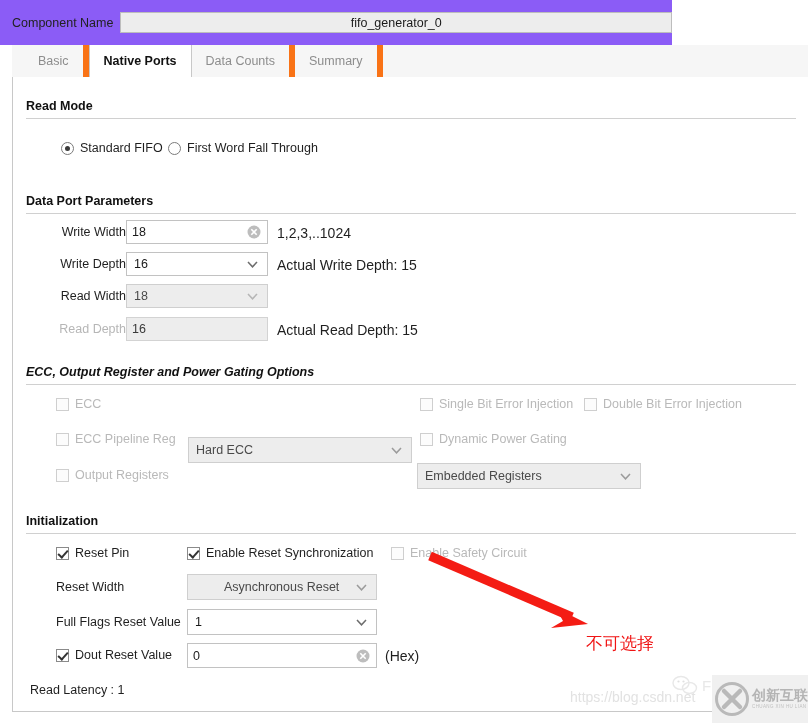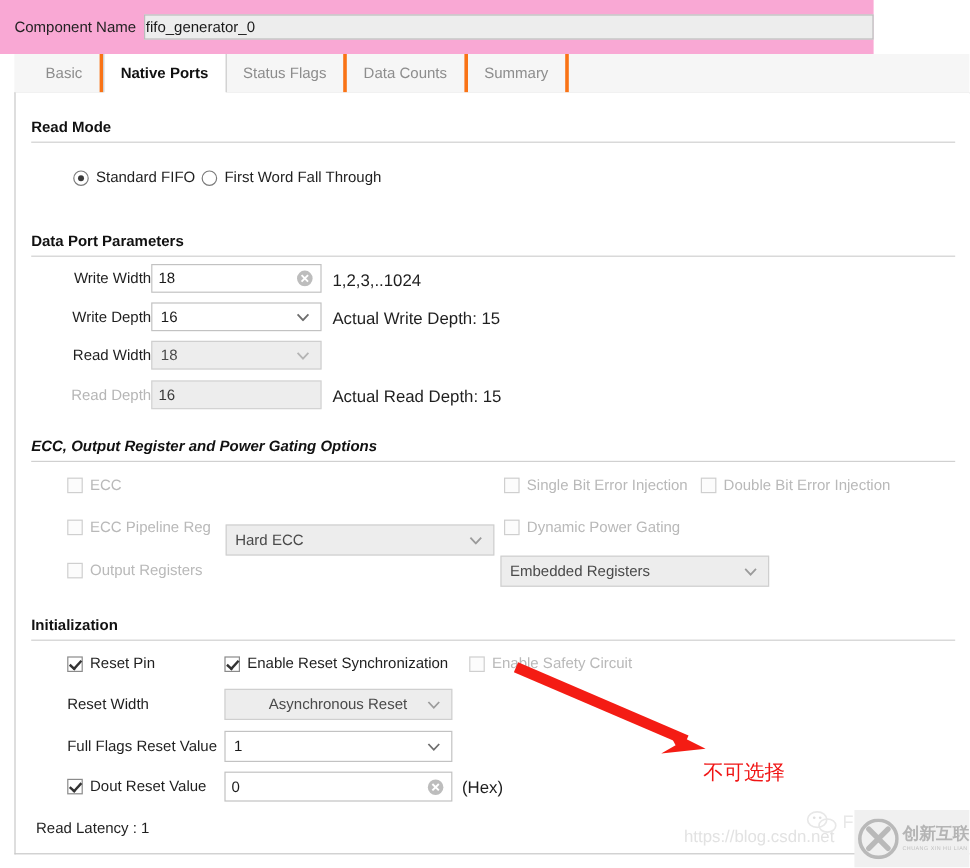--- a/index.html
+++ b/index.html
@@ -14,24 +14,25 @@
     font-size: 12.5px;
     color: #1a1a1a;
     overflow: hidden;
     position: relative;
   }
 
   
   #topbar {
     position: absolute;
     left: 0; top: 0;
-    width: 728px; height: 45px;
-    background: #f9a8d4;
-    display: flex;
-    align-items: center;
+    width: 672px; height: 45px;
+    background: #8b5cf6;
+    display: flex;
+    align-items: center;
+    text-align: center;
   }
   #comp-label {
     margin-left: 12px;
     font-size: 12.5px;
     color: #222;
     white-space: nowrap;
   }
   #comp-field {
     margin-left: 7px;
     flex: 1 1 auto;
@@ -57,21 +58,21 @@
     display: flex;
     align-items: stretch;
     padding-left: 12px;
   }
   .tab {
     display: flex;
     align-items: center;
     padding: 0 14px;
     font-size: 12.5px;
     color: #8d8d8d;
-    border-right: 3px solid #f97316;
+    border-right: 6px solid #f97316;
     background: transparent;
     box-sizing: border-box;
     white-space: nowrap;
   }
   .tab.active {
     background: #ffffff;
     color: #111;
     font-weight: bold;
     border-right: 1px solid #c8c8c8;
     border-left: 1px solid #c8c8c8;
@@ -297,21 +298,20 @@
 <body>
 
 <div id="topbar">
   <span id="comp-label">Component Name</span>
   <div id="comp-field">fifo_generator_0</div>
 </div>
 
 <div id="tabstrip">
   <div class="tab">Basic</div>
   <div class="tab active">Native Ports</div>
-  <div class="tab">Status Flags</div>
   <div class="tab">Data Counts</div>
   <div class="tab">Summary</div>
   <div class="tab filler"></div>
 </div>
 
 <div id="panel">
 
   <div class="section-title" style="left:13px; top:22px;">Read Mode</div>
   <div class="section-rule" style="left:13px; top:41px; width:770px;"></div>
 

